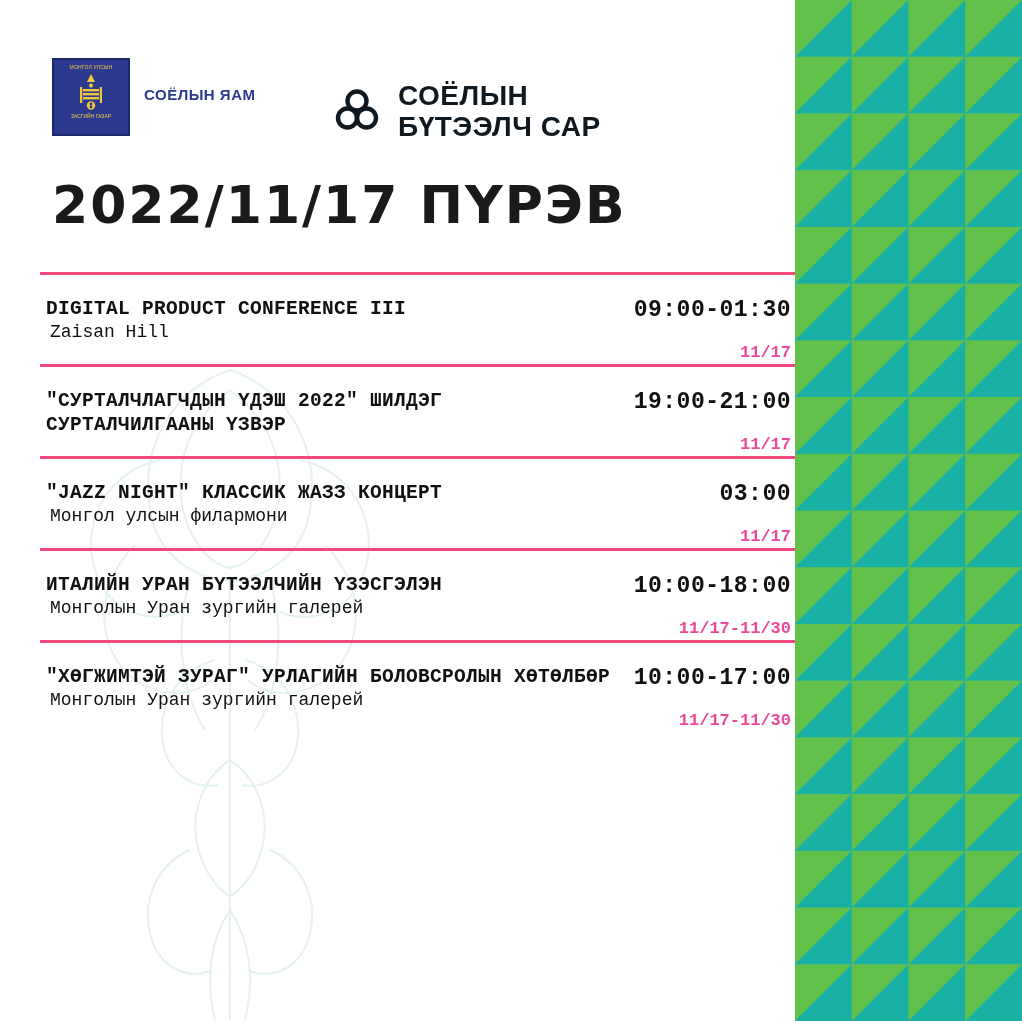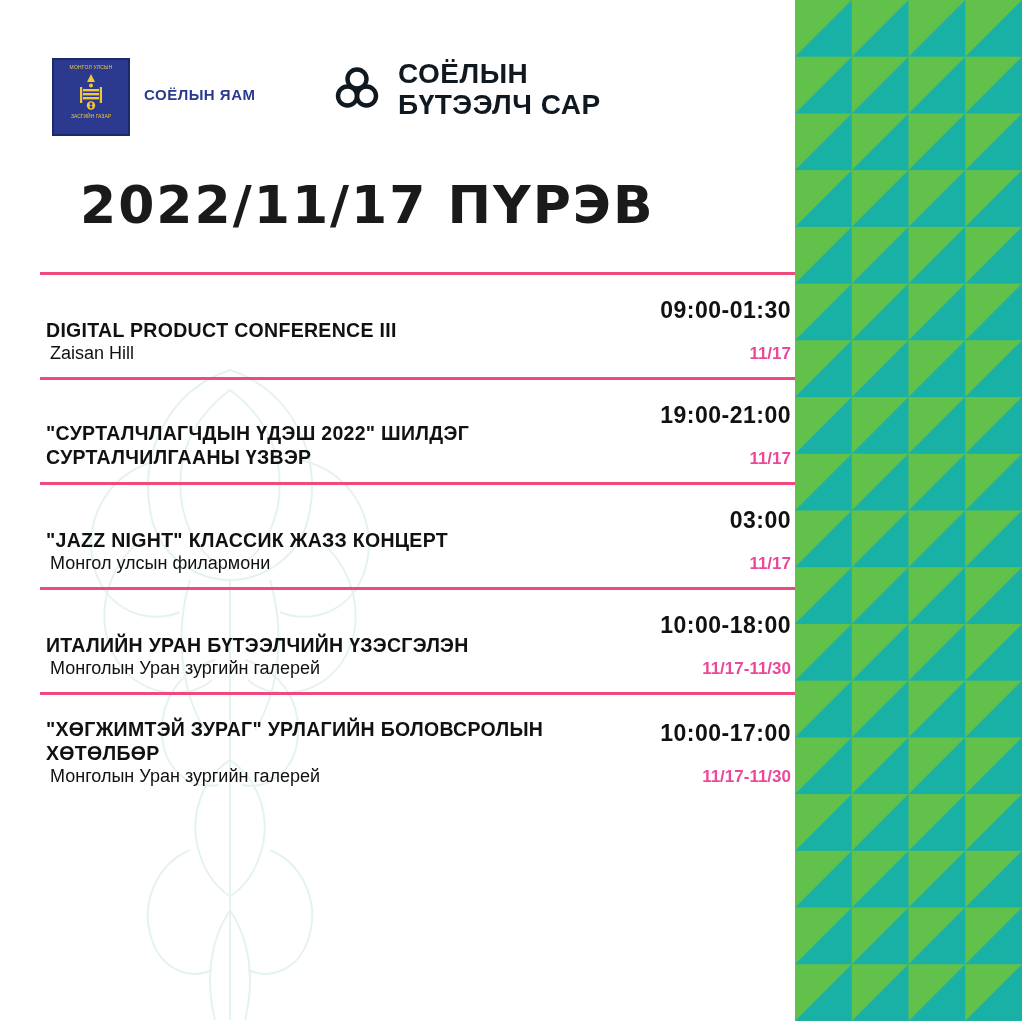--- a/index.html
+++ b/index.html
@@ -89,21 +89,21 @@
     left: 92px;
     top: 28px;
     font-size: 15px;
     font-weight: bold;
     color: #2b3a8f;
     letter-spacing: 0.5px;
   }
   .brand {
     position: absolute;
     left: 278px;
-    top: 0;
+    top: 22px;
     display: flex;
     align-items: center;
   }
   .brand-mark {
     width: 54px;
     height: 54px;
     margin-right: 14px;
   }
   .brand-text {
     font-size: 28px;
@@ -116,40 +116,40 @@
   
   .date-title {
     position: absolute;
     left: 52px;
     top: 175px;
     font-size: 52px;
     font-weight: bold;
     letter-spacing: 2px;
     color: #1a1a1a;
     font-family: "DejaVu Sans", sans-serif;
-    margin-left: 28px;
   }
 
   
   .event-list {
     position: absolute;
     left: 40px;
     top: 272px;
     width: 755px;
   }
   .divider {
     height: 3px;
     background: #ef4a7b;
     width: 100%;
   }
   .event {
     display: flex;
     justify-content: space-between;
-    align-items: flex-end;
-    padding: 22px 0 13px 0;
+    align-items: flex-start;
+    padding: 22px 0 2px 0;
+    font-family: Liberation Mono, monospace;
   }
   .event-left {
     flex: 1 1 auto;
     padding-left: 6px;
     padding-right: 12px;
   }
   .event-title {
     font-size: 19.5px;
     font-weight: bold;
     color: #111;

